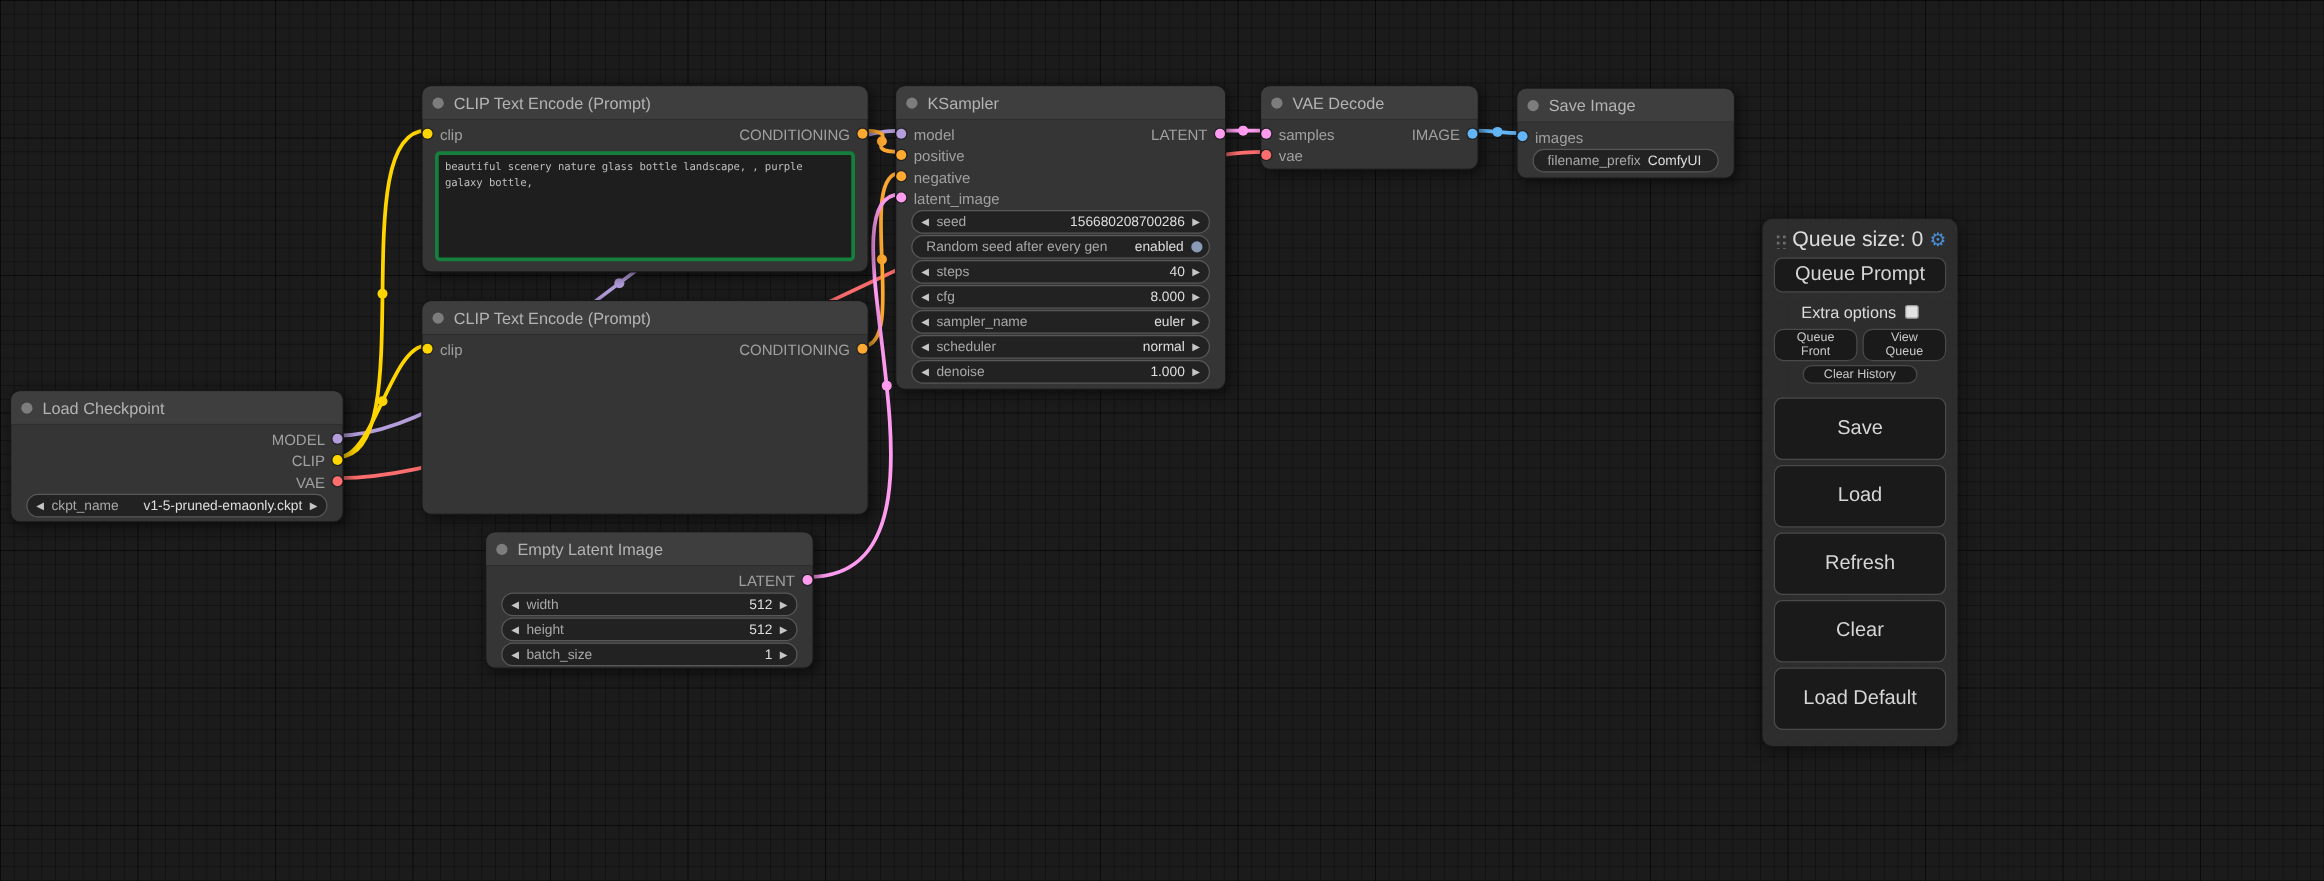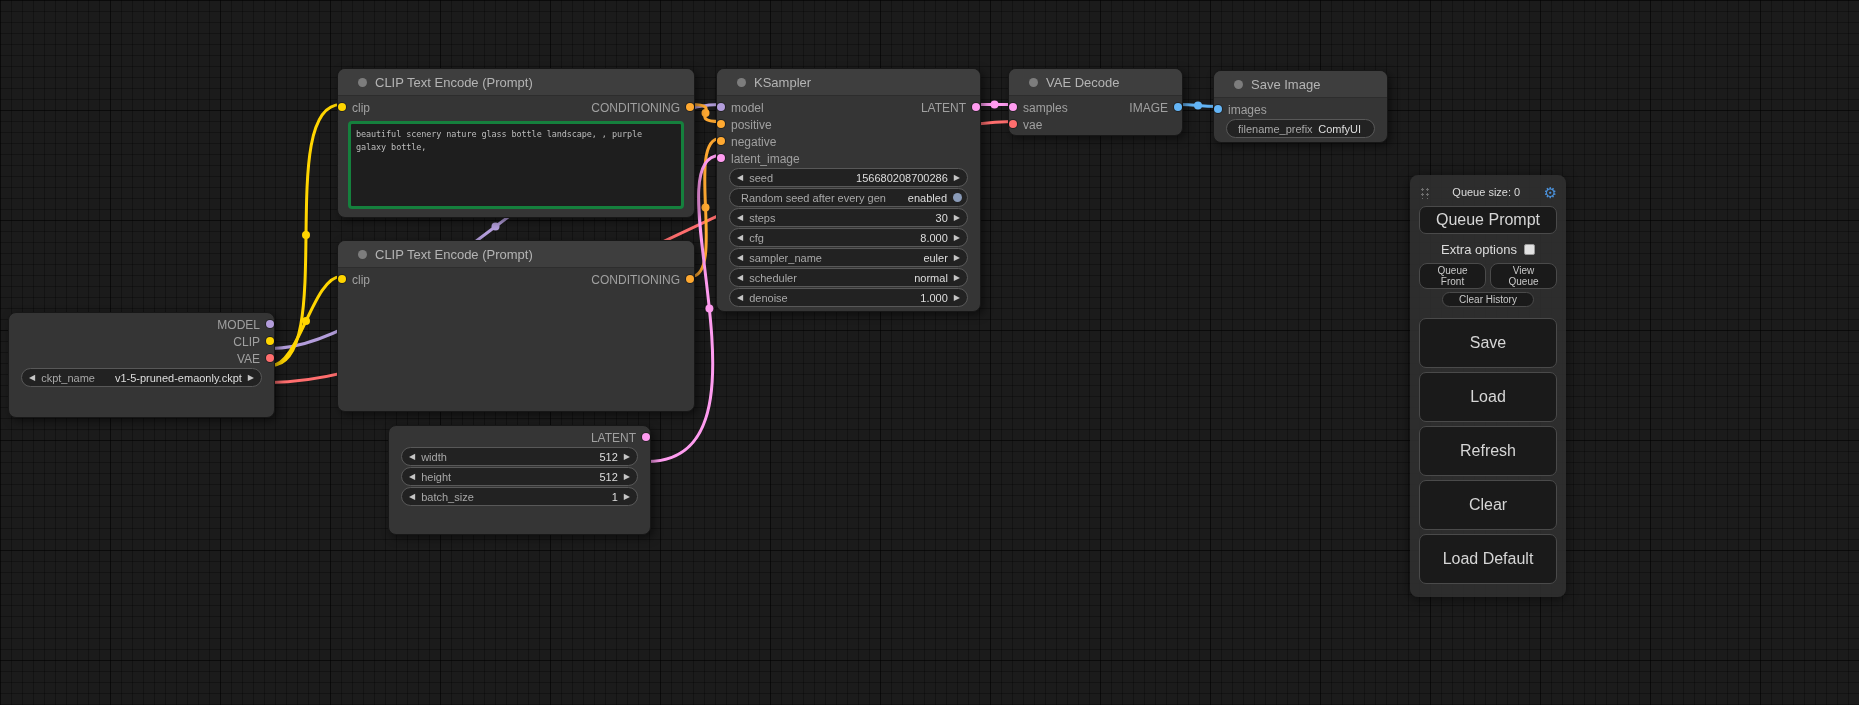--- a/index.html
+++ b/index.html
@@ -31,21 +31,21 @@
   .linkdot.image{fill:var(--c-image,#64B5F6);}
   
   .node{
     position:absolute;z-index:2;box-sizing:border-box;
     background:#353535;border:1px solid #171717;border-radius:8px;
     box-shadow:3px 3px 9px rgba(0,0,0,0.5);
     display:flex;flex-direction:column;
   }
   .node-title{
     flex:none;height:26px;display:flex;align-items:center;
-    background:#3e3e3e;border-radius:7px 7px 0 0;padding:0 20px;
+    background:#3e3e3e;border-radius:7px 7px 0 0;padding:0 8px;
     font-size:13px;color:#b4b4b4;border-bottom:1px solid #2d2d2d;
   }
   .collapse-dot{width:9px;height:9px;border-radius:50%;background:#7d7d7d;margin-right:8px;flex:none;}
   .slots{position:relative;padding-top:2px;flex:none;}
   .slot-row{position:relative;height:17px;display:flex;align-items:flex-end;font-size:12px;color:#a0a0a0;}
   .slot-row.in{justify-content:flex-start;padding-left:14px;}
   .slot-row.out{justify-content:flex-end;padding-right:14px;}
   .slot-row.duo{justify-content:space-between;padding:0 14px;}
   .sdot{position:absolute;width:8px;height:8px;border-radius:50%;top:50%;transform:translateY(-50%);box-shadow:0 0 0 1px rgba(0,0,0,0.35);}
   .sdot.in-dot{left:0;}
@@ -78,21 +78,21 @@
     position:absolute;z-index:3;left:1410px;top:175px;width:156px;box-sizing:border-box;
     background:rgba(48,48,48,0.88);border-radius:8px;padding:8px 9px 9px;
     box-shadow:0 2px 12px rgba(0,0,0,0.55);
   }
   .menu-header{display:flex;align-items:center;height:18px;margin-bottom:5px;}
   .drag-handle{
     width:10px;height:13px;flex:none;
     background-image:radial-gradient(#6e6e6e 1px, transparent 1.4px);
     background-size:5px 5px;background-position:1px 1px;
   }
-  .queue-size{flex:1;text-align:center;font-size:11px;color:#dcdcdc;}
+  .queue-size{flex:1;text-align:center;font-size:17px;color:#dcdcdc;}
   .gear-icon{flex:none;font-size:15px;color:var(--c-gear,#4A90D9);cursor:pointer;line-height:1;}
   .btn{
     display:block;box-sizing:border-box;background:#1a1a1a;border:1px solid #4a4a4a;
     color:#d6d6d6;border-radius:7px;font-family:"Liberation Sans",sans-serif;cursor:pointer;
   }
   .btn.big{width:100%;font-size:16px;padding:15px 0;margin:0 0 4px;}
   .btn.queueprompt{font-size:16px;padding:4px 0;margin-bottom:8px;}
   .btn.small{font-size:10px;padding:1px 16px;border-radius:8px;color:#c9c9c9;}
   .extra-row{display:flex;justify-content:center;align-items:center;gap:7px;font-size:13px;color:#dcdcdc;margin-bottom:6px;}
   .checkbox{width:11px;height:11px;background:#e2e2e2;border-radius:2px;border:1px solid #9a9a9a;box-sizing:border-box;}
@@ -120,20 +120,24 @@
     <circle class="linkdot clip" cx="306" cy="321" r="4"></circle>
     <circle class="linkdot vae" cx="641.5" cy="252" r="4"></circle>
     <circle class="linkdot conditioning" cx="705.5" cy="113" r="4"></circle>
     <circle class="linkdot conditioning" cx="705.5" cy="207.5" r="4"></circle>
     <circle class="linkdot latent" cx="709.4" cy="308.5" r="4"></circle>
     <circle class="linkdot latent" cx="994.5" cy="104.5" r="4"></circle>
     <circle class="linkdot image" cx="1198" cy="105.5" r="4"></circle>
   </svg>
 
   <div class="node" style="left:8px;top:312px;width:267px;height:106px;">
+    <div class="node-title">
+      <span class="collapse-dot"></span>
+      <span>Load Checkpoint</span>
+    </div>
     <div class="slots">
       <div class="slot-row out">
         <span>MODEL</span>
         <span class="sdot out-dot model"></span>
       </div>
       <div class="slot-row out">
         <span>CLIP</span>
         <span class="sdot out-dot clip"></span>
       </div>
       <div class="slot-row out">
@@ -176,20 +180,24 @@
       <div class="slot-row duo">
         <span>clip</span>
         <span>CONDITIONING</span>
         <span class="sdot in-dot clip"></span>
         <span class="sdot out-dot conditioning"></span>
       </div>
     </div>
   </div>
 
   <div class="node" style="left:388px;top:425px;width:263px;height:110px;">
+    <div class="node-title">
+      <span class="collapse-dot"></span>
+      <span>Empty Latent Image</span>
+    </div>
     <div class="slots">
       <div class="slot-row out">
         <span>LATENT</span>
         <span class="sdot out-dot latent"></span>
       </div>
     </div>
     <div class="widgets">
       <div class="widget">
         <span class="arrow">◀</span>
         <span class="w-name">width</span>
@@ -246,21 +254,21 @@
         <span class="arrow">▶</span>
       </div>
       <div class="widget">
         <span class="w-name noarrow">Random seed after every gen</span>
         <span class="w-value">enabled</span>
         <span class="toggle-dot"></span>
       </div>
       <div class="widget">
         <span class="arrow">◀</span>
         <span class="w-name">steps</span>
-        <span class="w-value">30</span>
+        <span class="w-value">40</span>
         <span class="arrow">▶</span>
       </div>
       <div class="widget">
         <span class="arrow">◀</span>
         <span class="w-name">cfg</span>
         <span class="w-value">8.000</span>
         <span class="arrow">▶</span>
       </div>
       <div class="widget">
         <span class="arrow">◀</span>

